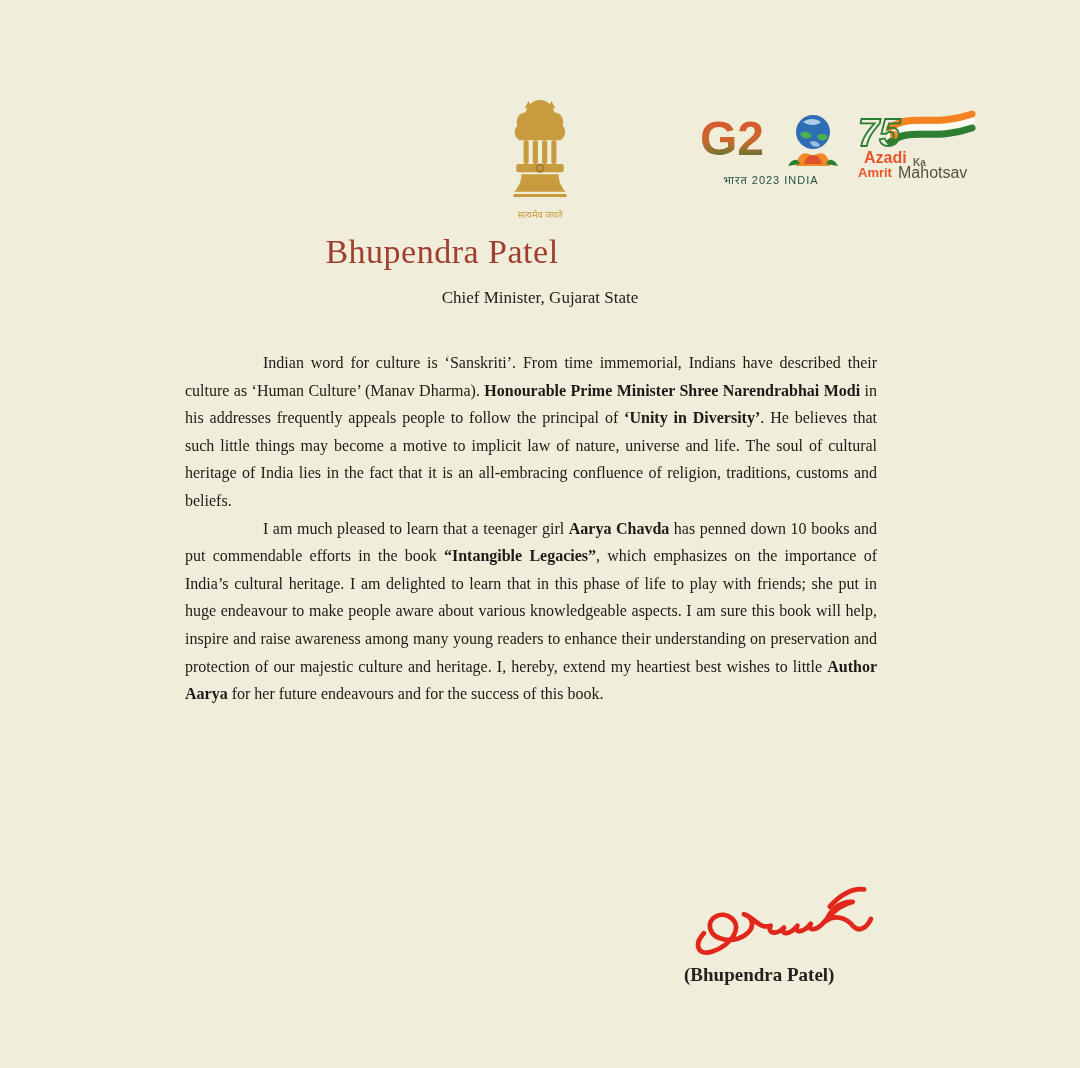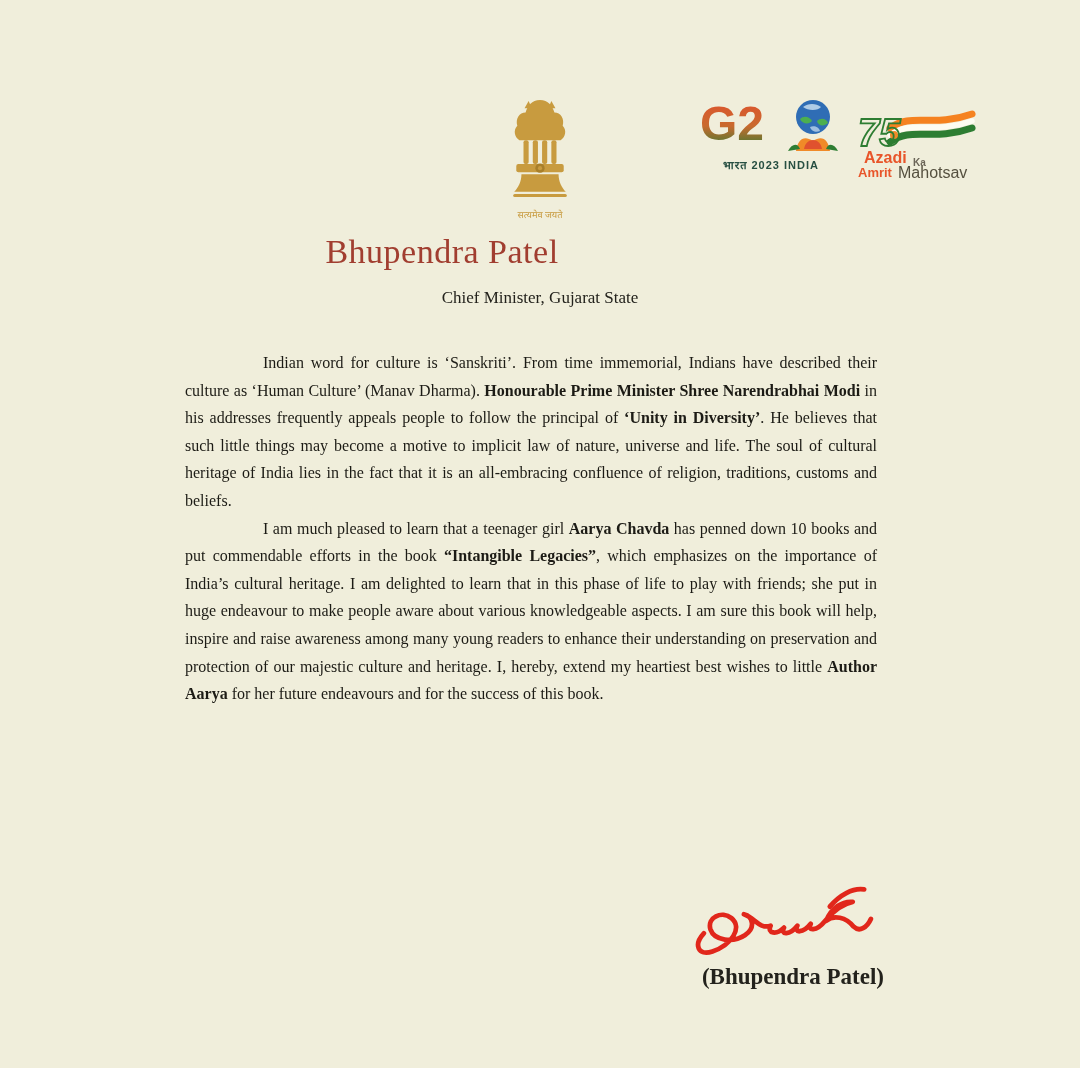--- a/index.html
+++ b/index.html
@@ -13,30 +13,30 @@
     overflow: hidden;
   }
   
   .emblem {
     position: absolute;
     left: 503px; top: 98px;
     width: 74px; height: 132px;
   }
   .logo-g20 {
     position: absolute;
-    left: 700px; top: 93px;
+    left: 700px; top: 108px;
     width: 142px;
     text-align: center;
   }
   .logo-g20 svg { display: block; }
   .g20-caption {
     margin-top: 2px;
     font-family: "Liberation Sans", sans-serif;
     font-size: 11px;
-    font-weight: bold;
+    font-weight: normal;
     letter-spacing: 1px;
     color: #274f42;
     white-space: nowrap;
   }
   .logo-azadi {
     position: absolute;
     left: 856px; top: 106px;
     width: 120px; height: 74px;
   }
   .page-title {
@@ -74,22 +74,22 @@
   
   .signature {
     position: absolute;
     left: 684px; top: 878px;
     width: 200px; height: 84px;
   }
   .signature-name {
     position: absolute;
     left: 684px; top: 964px;
     width: 200px;
-    text-align: right;
-    font-size: 23px;
+    text-align: left;
+    font-size: 19px;
     font-weight: bold;
     color: #23221c;
     white-space: nowrap;
   }
 </style>
 </head>
 <body>
 
 <div class="page">
 

